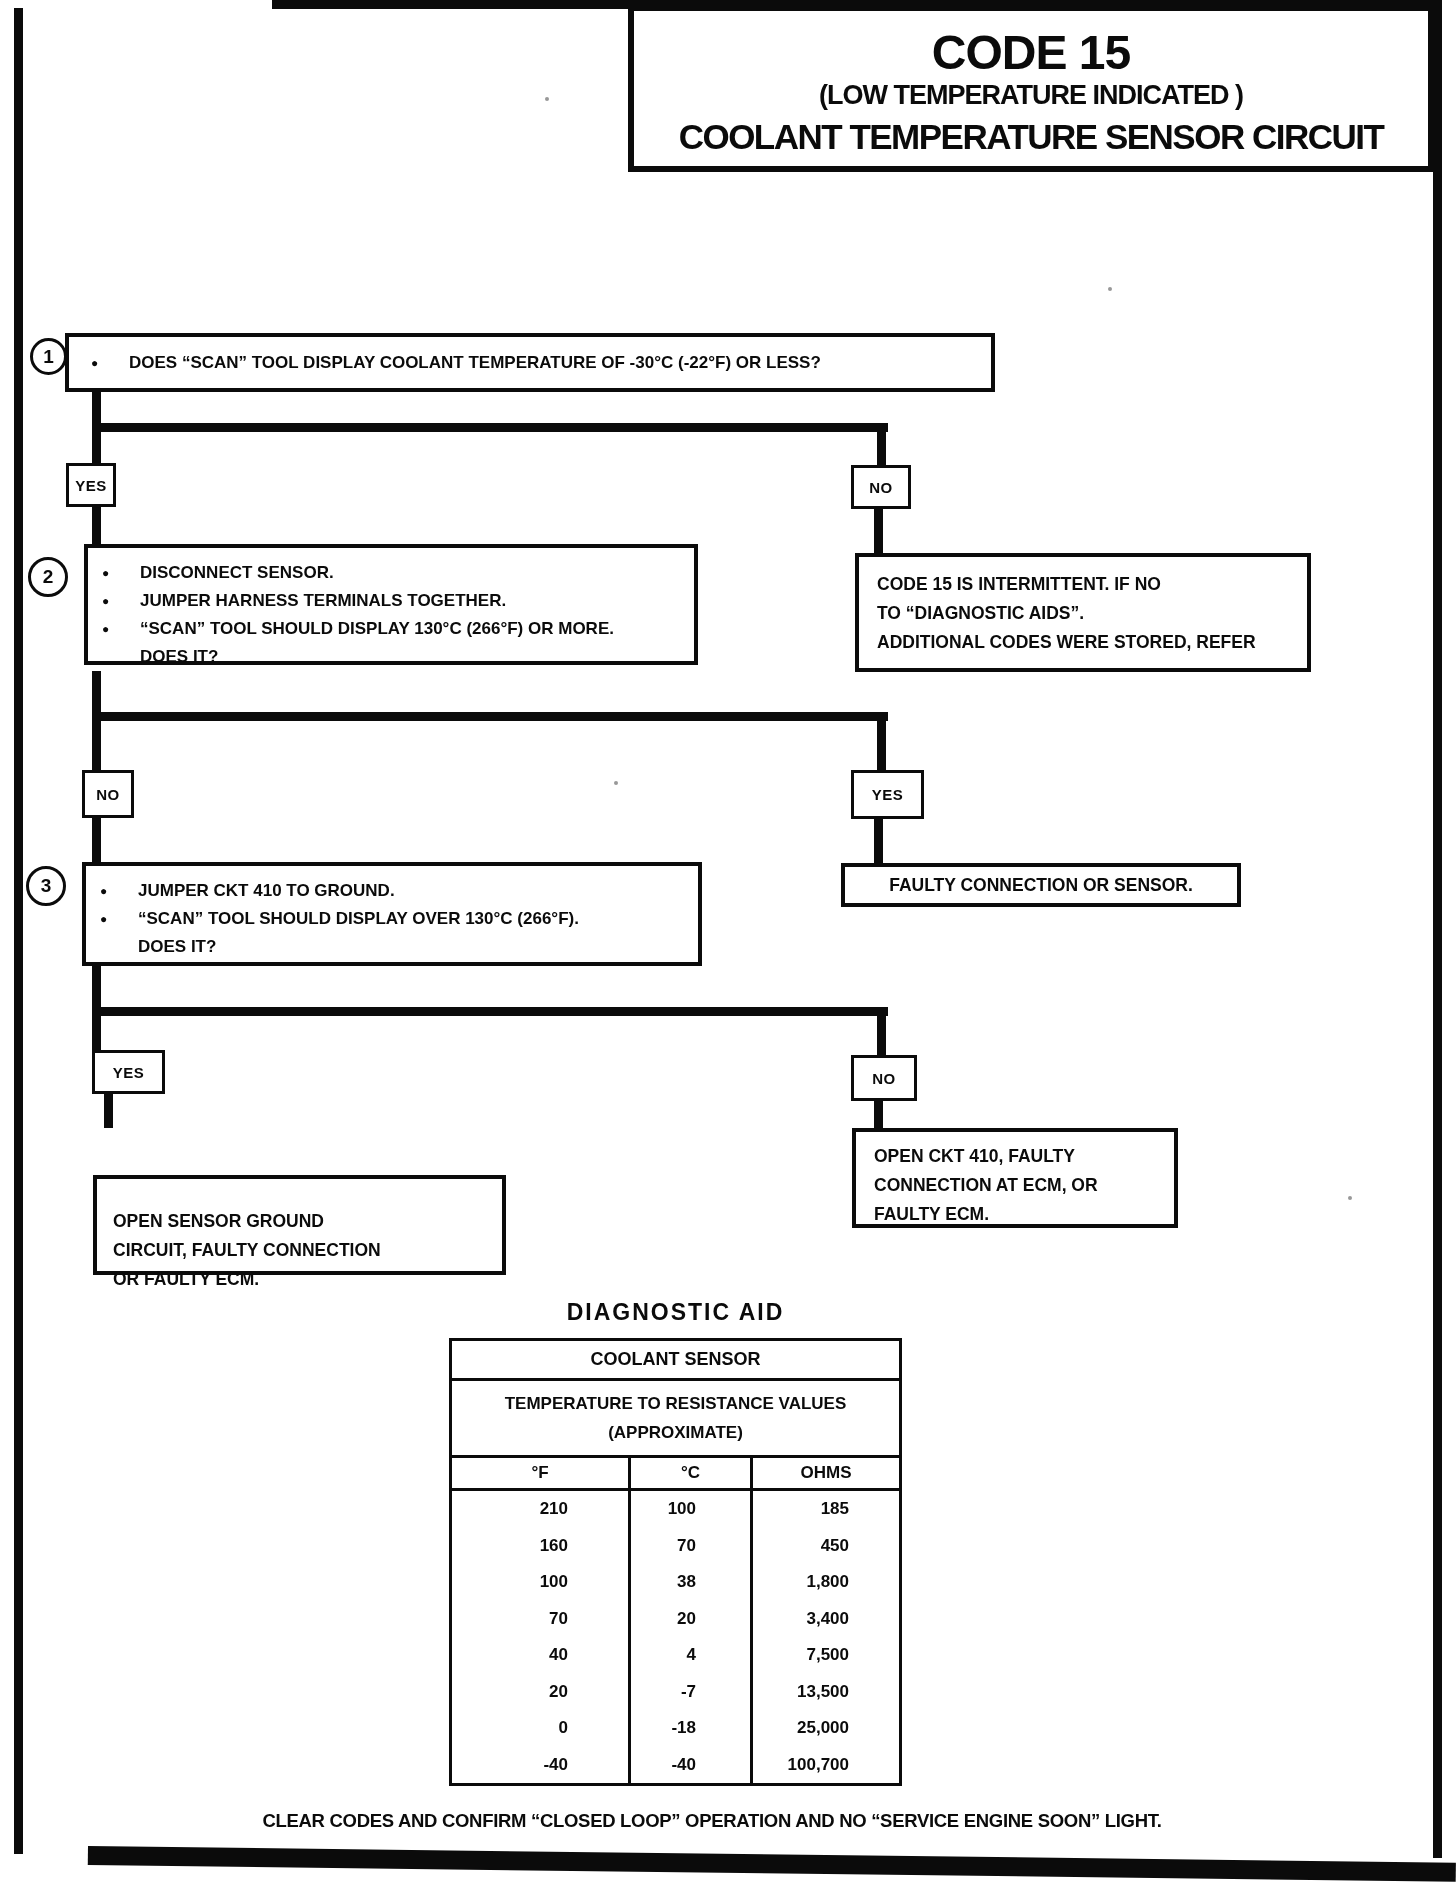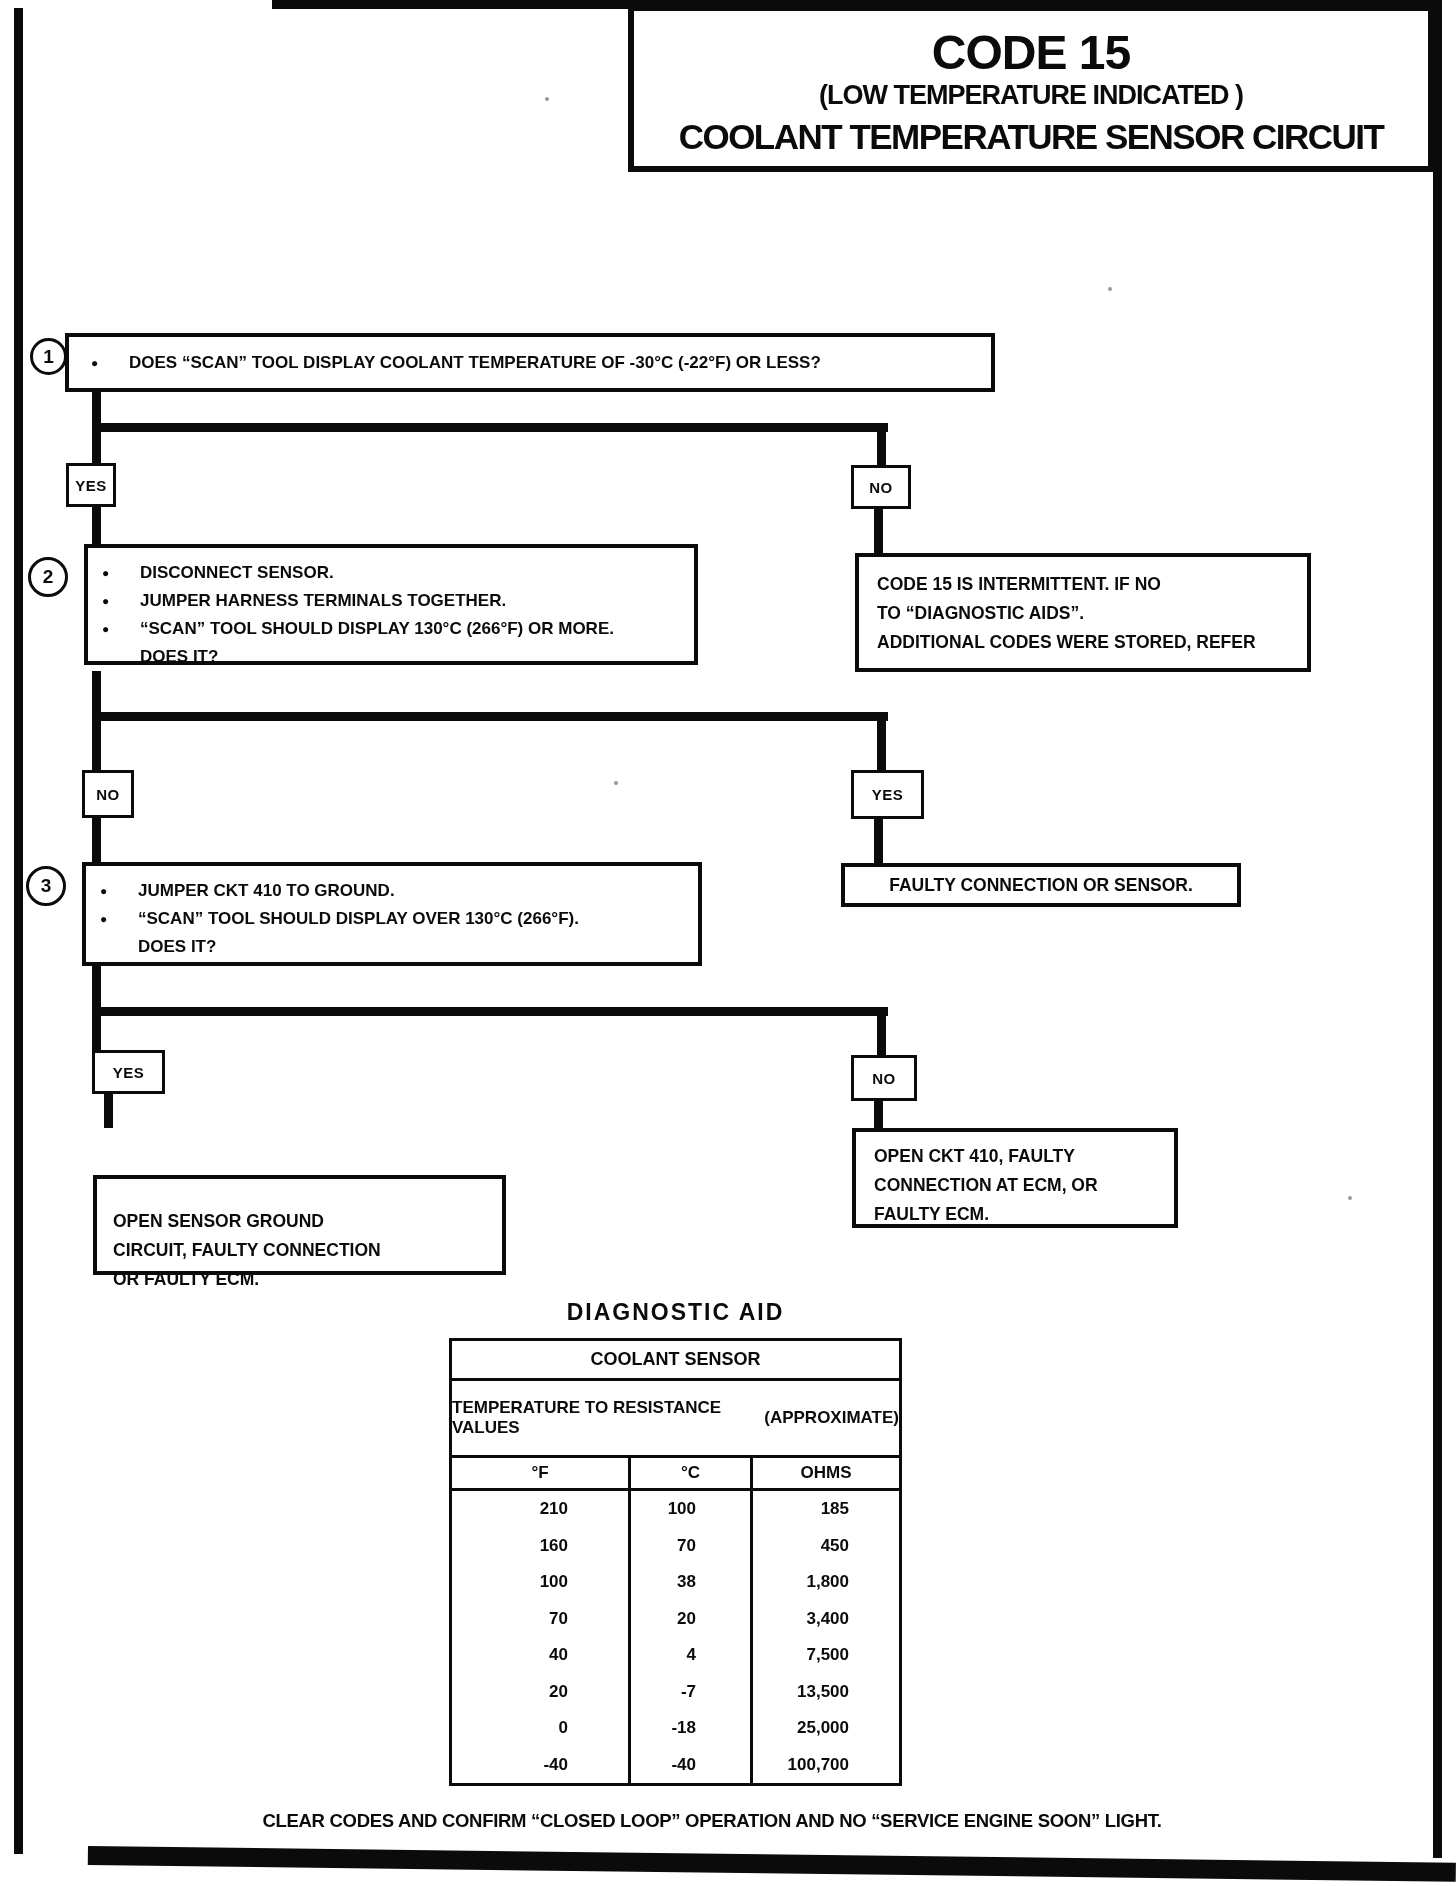--- a/index.html
+++ b/index.html
@@ -29,21 +29,21 @@
   #title-code { font-size: 48px; letter-spacing: -1px; margin-top: 14px; }
   #title-circuit { font-size: 35px; letter-spacing: -1.5px; margin-top: 6px; }
   #title-sub { font-size: 27px; letter-spacing: -1px; }
   
   #aid-heading { position: absolute; left: 449px; top: 1299px; width: 453px;
                  text-align: center; font-size: 23px; letter-spacing: 2px; }
   #aid-table { position: absolute; left: 449px; top: 1338px; width: 453px; height: 448px;
                border: 3px solid #0b0b0b; background: #fff; display: flex; flex-direction: column; }
   .t-title { height: 40px; border-bottom: 3px solid #0b0b0b; display: flex;
              align-items: center; justify-content: center; font-size: 18px; }
-  .t-sub   { height: 77px; border-bottom: 3px solid #0b0b0b; display: flex; 
+  .t-sub   { height: 77px; border-bottom: 3px solid #0b0b0b; display: flex; flex-direction: column;
              align-items: center; justify-content: center; gap: 9px; font-size: 17px; }
   .t-cols  { display: flex; }
   .c1 { width: 176px; } .c2 { width: 125px; border-left: 3px solid #0b0b0b; border-right: 3px solid #0b0b0b; } .c3 { flex: 1; }
   .t-head { height: 33px; border-bottom: 3px solid #0b0b0b; font-size: 17px; }
   .t-head > div { display: flex; align-items: center; justify-content: center; }
   .t-body { flex: 1; display: flex; flex-direction: column; }
   .t-datarow { flex: 1; font-size: 17px; }
   .t-datarow > div { display: flex; align-items: center; justify-content: flex-end; }
   .t-datarow .c1 { padding-right: 60px; }
   .t-datarow .c2 { padding-right: 54px; }

